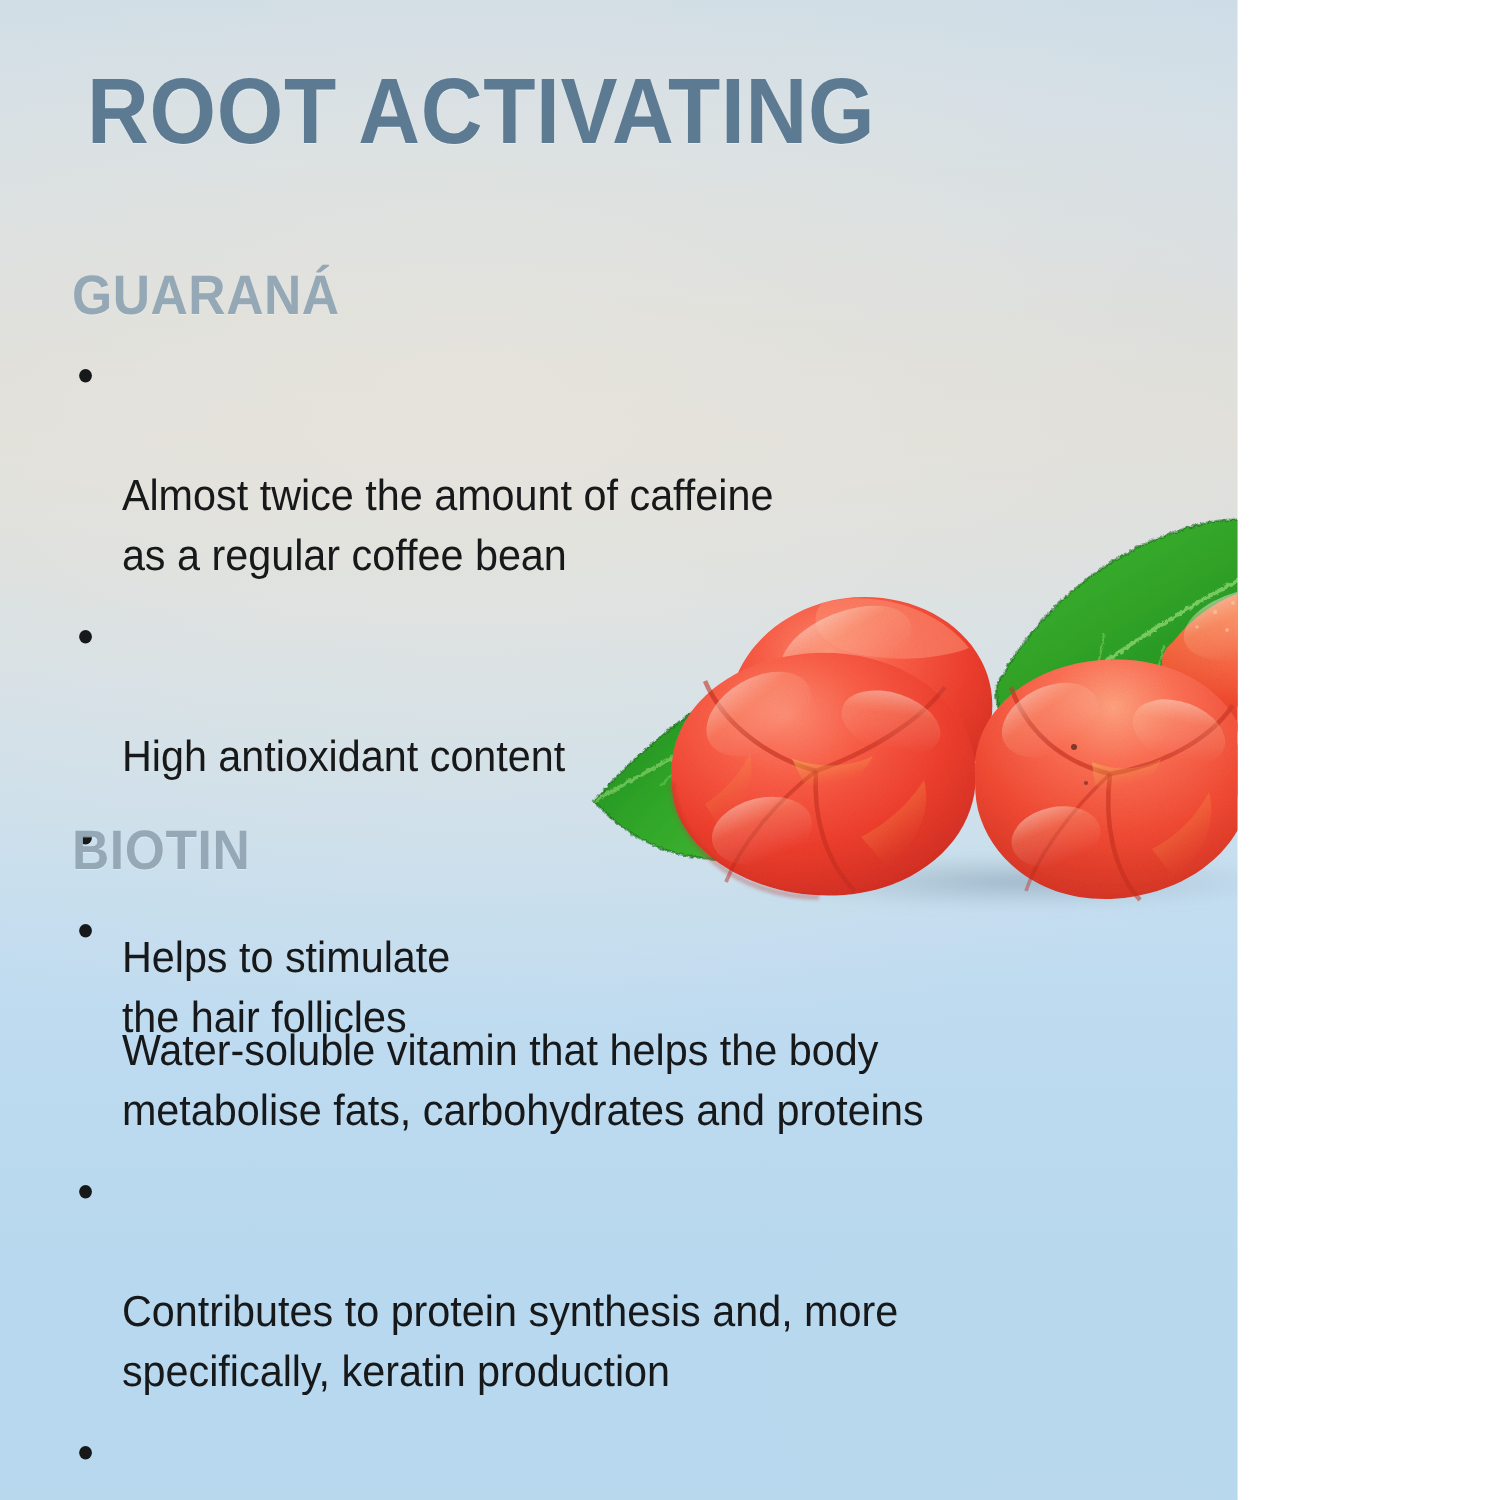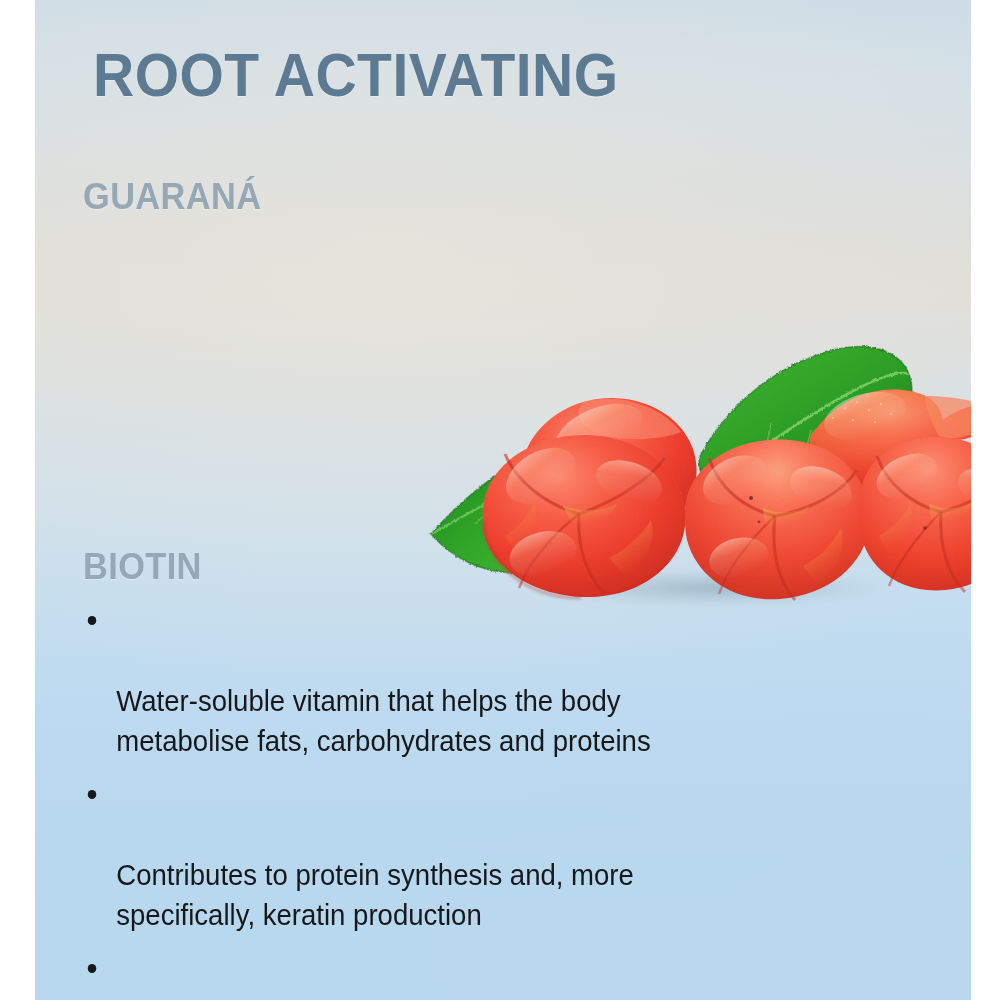--- a/index.html
+++ b/index.html
@@ -8,38 +8,37 @@
   }
   body {
     width: 1000px;
     height: 1000px;
     font-family: "Liberation Sans", sans-serif;
     overflow: hidden;
   }
 
   #infographic {
     position: relative;
-    width: 936px;
+    width: 825px;
     height: 1000px;
     overflow: hidden;
     
     background:
       linear-gradient(to bottom,
         rgba(203,220,232,1.00) 0%,
         rgba(210,223,232,1.00) 8%,
         rgba(214,222,227,1.00) 15%,
         rgba(220,221,219,1.00) 24%,
         rgba(223,222,218,1.00) 29%,
         rgba(219,223,224,1.00) 36%,
         rgba(208,224,235,1.00) 46%,
         rgba(197,222,240,1.00) 58%,
         rgba(188,218,240,1.00) 72%,
         rgba(183,216,238,1.00) 86%,
         rgba(184,216,238,1.00) 100%);
-    margin-left: 35px;
   }
   
   #bg-wash {
     position: absolute;
     inset: 0;
     background:
       radial-gradient(130% 60% at 38% 27%, rgba(232,229,220,0.75) 0%, rgba(232,229,220,0.30) 42%, rgba(232,229,220,0) 72%),
       radial-gradient(90% 48% at 88% 92%, rgba(186,216,238,0.55) 0%, rgba(186,216,238,0) 70%);
     pointer-events: none;
   }
@@ -330,20 +329,36 @@
       </g>
     </svg>
   </div>
 
   <div id="content">
 
     <h1 class="page-title">ROOT ACTIVATING</h1>
 
     <section class="section" id="section-guarana">
       <h2 class="section-heading">GUARANÁ</h2>
+      <ul class="bullet-list">
+        <li class="bullet-item">
+          <span class="bullet-dot"></span>
+          <span>Almost twice the amount of caffeine
+as a regular coffee bean</span>
+        </li>
+        <li class="bullet-item">
+          <span class="bullet-dot"></span>
+          <span>High antioxidant content</span>
+        </li>
+        <li class="bullet-item">
+          <span class="bullet-dot"></span>
+          <span>Helps to stimulate
+the hair follicles</span>
+        </li>
+      </ul>
     </section>
 
     <section class="section" id="section-biotin">
       <h2 class="section-heading">BIOTIN</h2>
       <ul class="bullet-list">
         <li class="bullet-item">
           <span class="bullet-dot"></span>
           <span>Water-soluble vitamin that helps the body
 metabolise fats, carbohydrates and proteins</span>
         </li>

